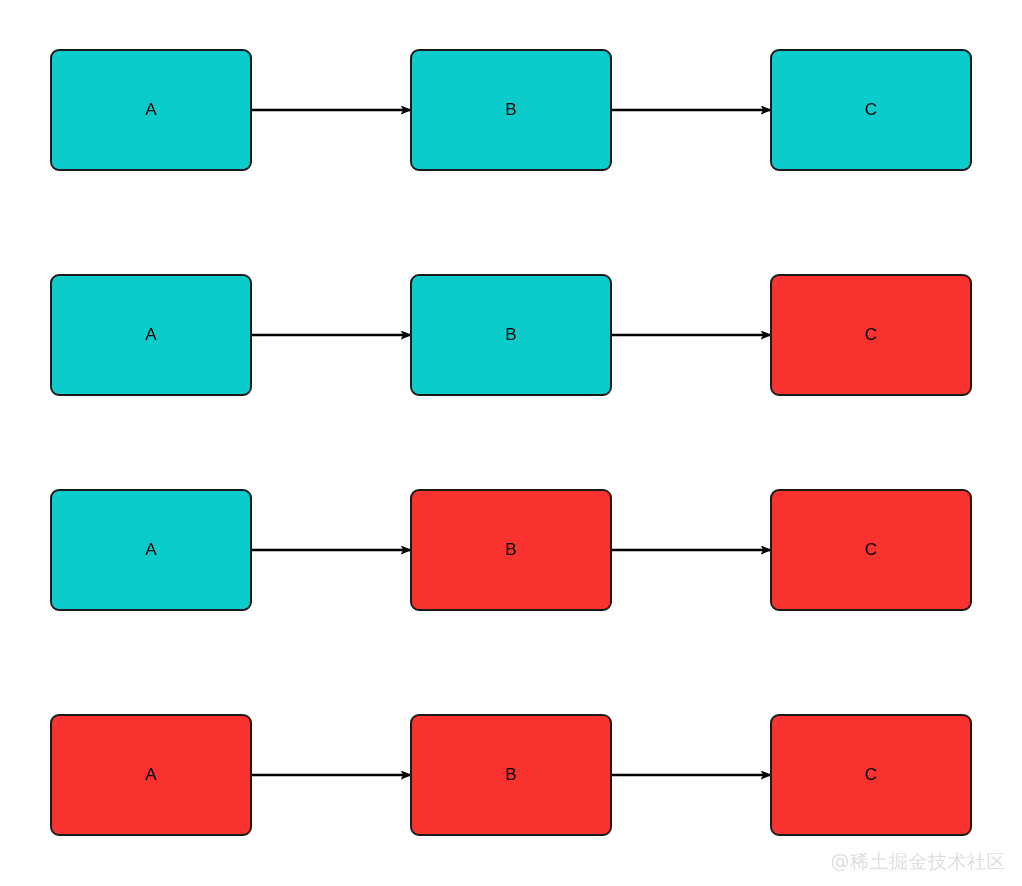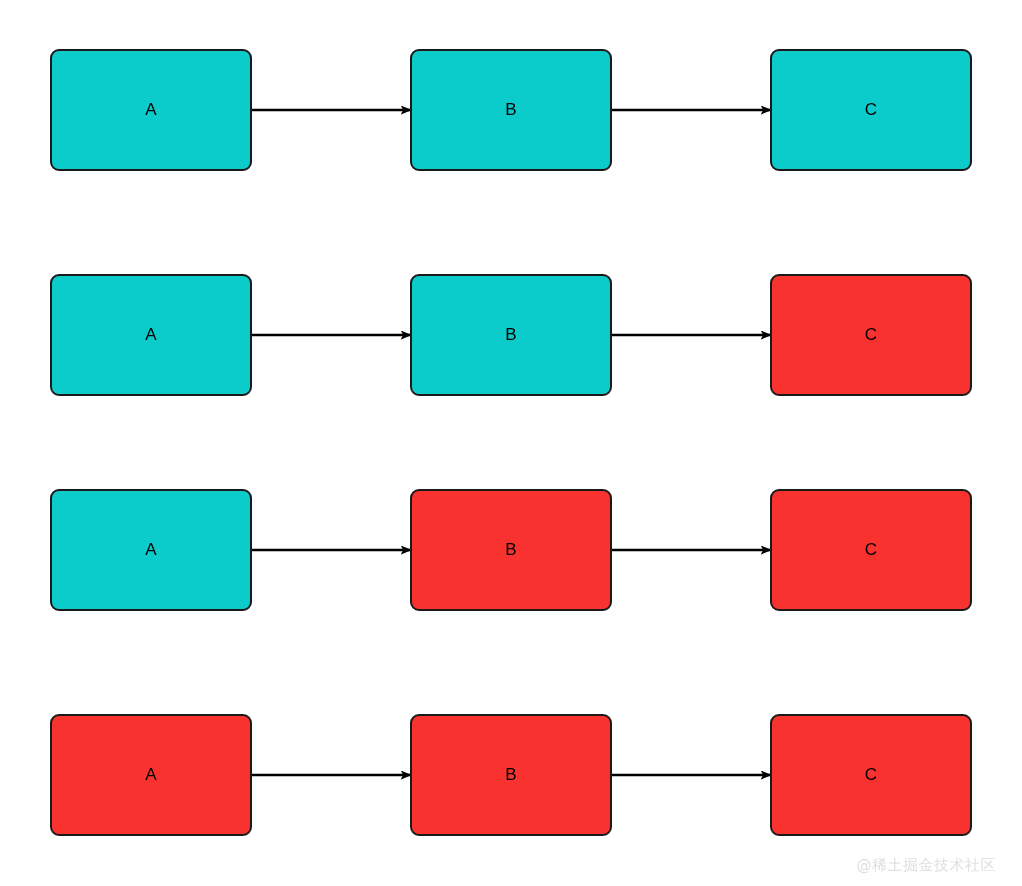--- a/index.html
+++ b/index.html
@@ -44,24 +44,24 @@
     stroke: #000000;
     stroke-width: 2.4;
     fill: none;
   }
   .edge-head {
     fill: #000000;
     stroke: none;
   }
   .watermark-text {
     position: absolute;
-    right: 26px;
+    right: 16px;
     bottom: 11px;
     font-family: "DejaVu Sans", sans-serif;
-    font-size: 15px;
+    font-size: 19px;
     color: #dedede;
     letter-spacing: 0.5px;
     white-space: nowrap;
     user-select: none;
   }
 </style>
 </head>
 <body>
 
 <div id="diagram-root">

